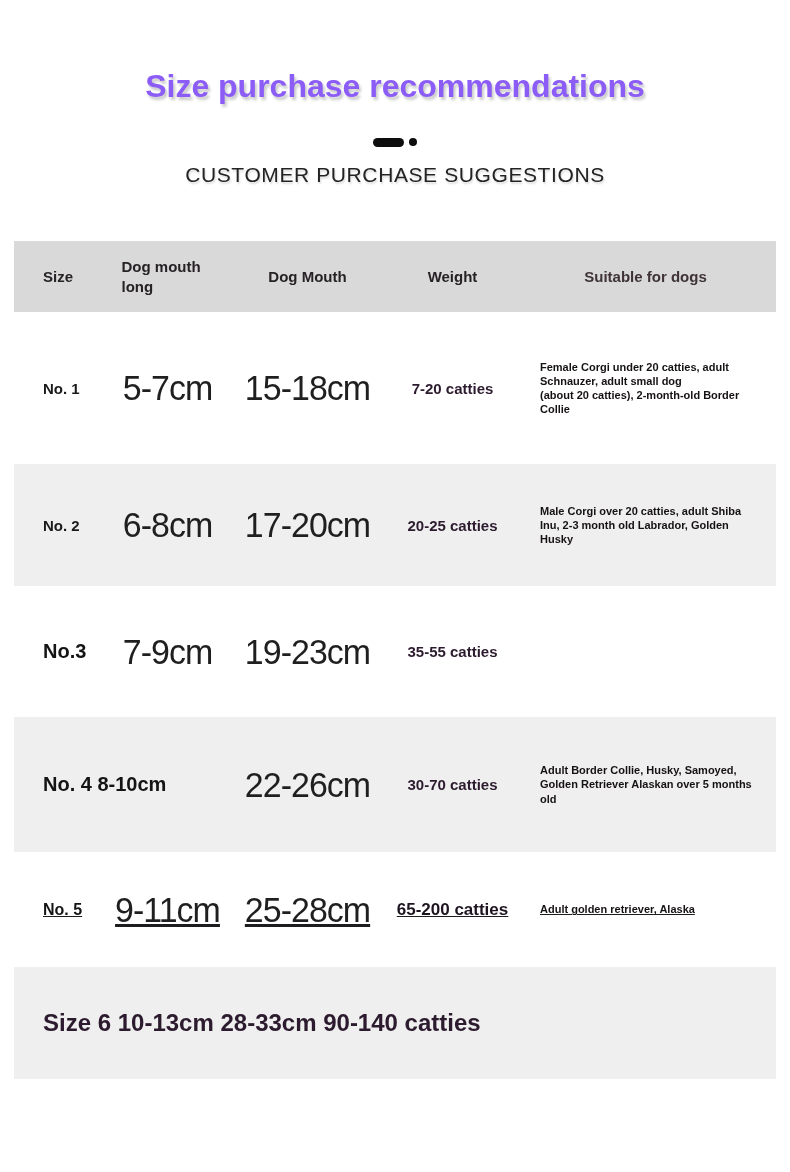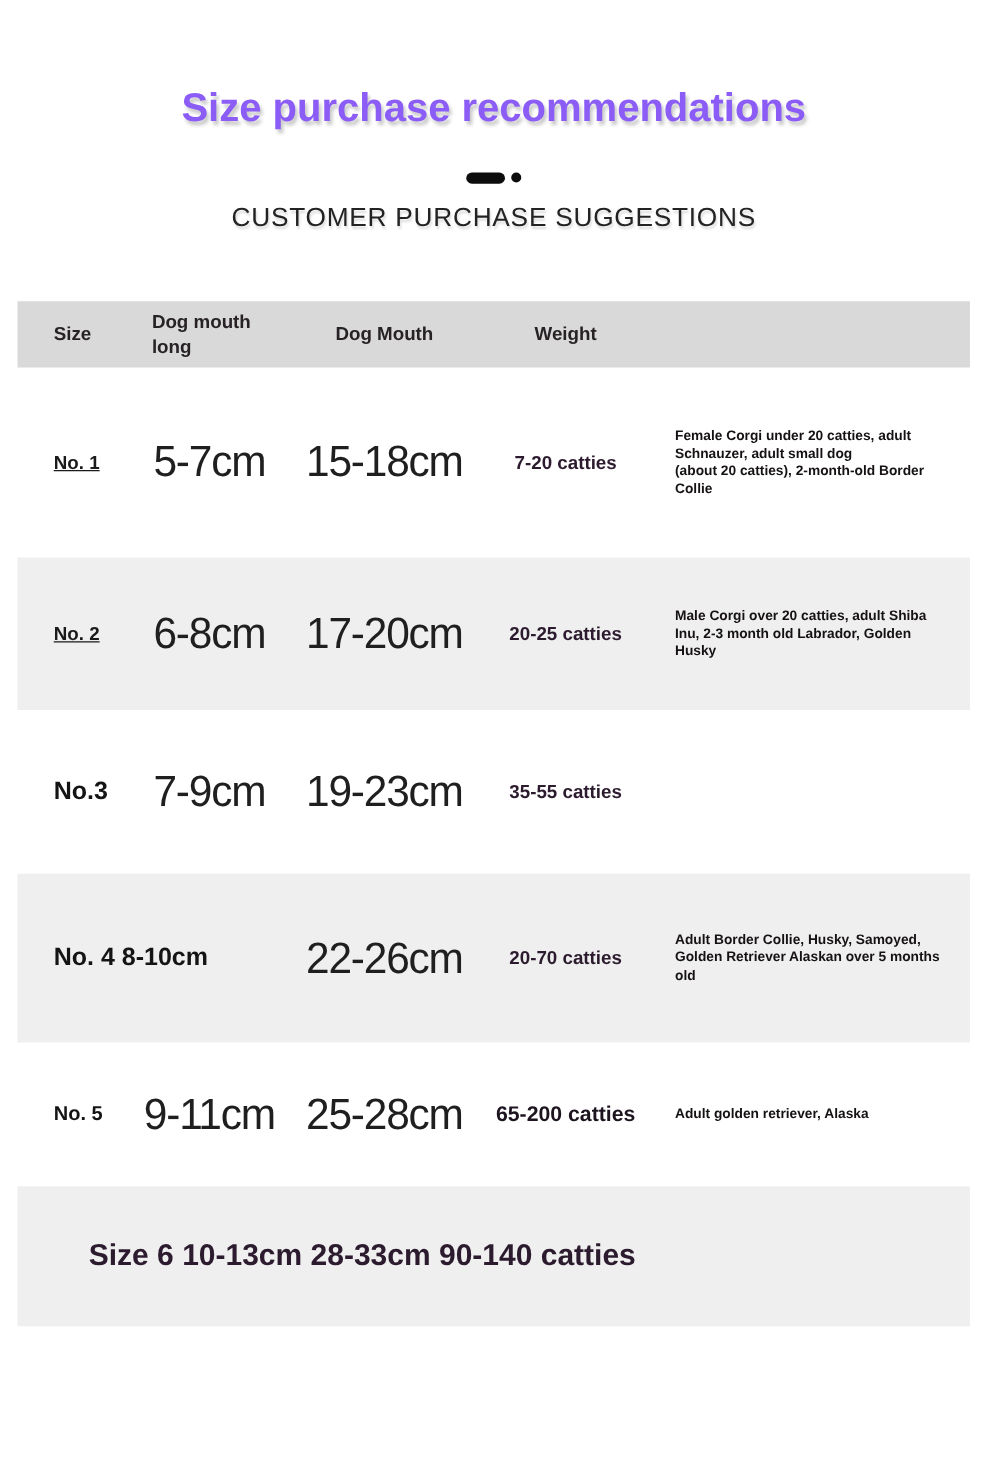--- a/index.html
+++ b/index.html
@@ -56,44 +56,44 @@
   
   .size-table {
     margin: 54px 14px 0 14px;
     width: 762px;
   }
   .t-row {
     display: grid;
     grid-template-columns: 96px 115px 165px 125px 261px;
     align-items: center;
   }
-  .t-head   { background: #d9d9d9; height: 53px; }
+  .t-head   { background: #d9d9d9; height: 71px; }
   .stripe   { background: #efefef; }
   .r1 { height: 152px; }
   .r2 { height: 122px; }
   .r3 { height: 131px; }
   .r4 { height: 135px; }
-  .r5 { height: 115px; }
-  .r6 { height: 112px; padding-left: 28px; }
+  .r5 { height: 115px; text-decoration: underline; }
+  .r6 { height: 112px; }
 
   .cell { display: flex; align-items: center; justify-content: center; }
 
   .c-size     { padding-left: 29px; justify-content: flex-start; }
   .c-suitable { padding-left: 25px; padding-right: 14px; justify-content: flex-start; }
 
   .span2 { grid-column: span 2; }
   .span4 { grid-column: span 4; }
 
   
   .h-cell { font-size: 15px; font-weight: bold; color: #272225; }
   .h-mouth-long { max-width: 92px; text-align: left; line-height: 1.33; }
   .h-suitable-text { color: #3f3338; }
 
   
-  .lbl       { font-size: 15px; font-weight: bold; color: #1a1a1a; text-decoration: underline; }
+  .lbl       { font-size: 15px; font-weight: bold; color: #1a1a1a; }
   .lbl-big   { font-size: 20px; font-weight: bold; color: #141414; }
   .lbl-mid   { font-size: 16px; font-weight: bold; color: #141414; }
   .big-num   {
     font-size: 35px;
     font-weight: 400;
     letter-spacing: -1px;
     color: #1f1f1f;
     transform: scaleX(0.97);
   }
   .weight-txt { font-size: 15px; font-weight: bold; color: #2c1b2e; }
@@ -129,20 +129,21 @@
 
   <div class="size-table">
 
     <div class="t-row t-head">
       <div class="cell c-size h-cell">Size</div>
       <div class="cell h-cell">
         <span class="h-mouth-long">Dog mouth long</span>
       </div>
       <div class="cell h-cell">Dog Mouth</div>
       <div class="cell h-cell">Weight</div>
+      <div class="cell h-cell h-suitable-text">Suitable for dogs</div>
     </div>
 
     <div class="t-row r1">
       <div class="cell c-size lbl">No. 1</div>
       <div class="cell big-num">5-7cm</div>
       <div class="cell big-num">15-18cm</div>
       <div class="cell weight-txt">7-20 catties</div>
       <div class="cell c-suitable suit-txt">Female Corgi under 20 catties, adult Schnauzer, adult small dog
 (about 20 catties), 2-month-old Border Collie</div>
     </div>
@@ -158,21 +159,21 @@
     <div class="t-row r3">
       <div class="cell c-size lbl-big">No.3</div>
       <div class="cell big-num">7-9cm</div>
       <div class="cell big-num">19-23cm</div>
       <div class="cell weight-txt">35-55 catties</div>
     </div>
 
     <div class="t-row r4 stripe">
       <div class="cell c-size span2 lbl-big">No. 4 8-10cm</div>
       <div class="cell big-num">22-26cm</div>
-      <div class="cell weight-txt">20-70 catties</div>
+      <div class="cell weight-txt">30-70 catties</div>
       <div class="cell c-suitable suit-txt">Adult Border Collie, Husky, Samoyed, Golden Retriever Alaskan over 5 months old</div>
     </div>
 
     <div class="t-row r5">
       <div class="cell c-size lbl-mid">No. 5</div>
       <div class="cell big-num">9-11cm</div>
       <div class="cell big-num">25-28cm</div>
       <div class="cell weight-lg">65-200 catties</div>
       <div class="cell c-suitable suit-txt">Adult golden retriever, Alaska</div>
     </div>

